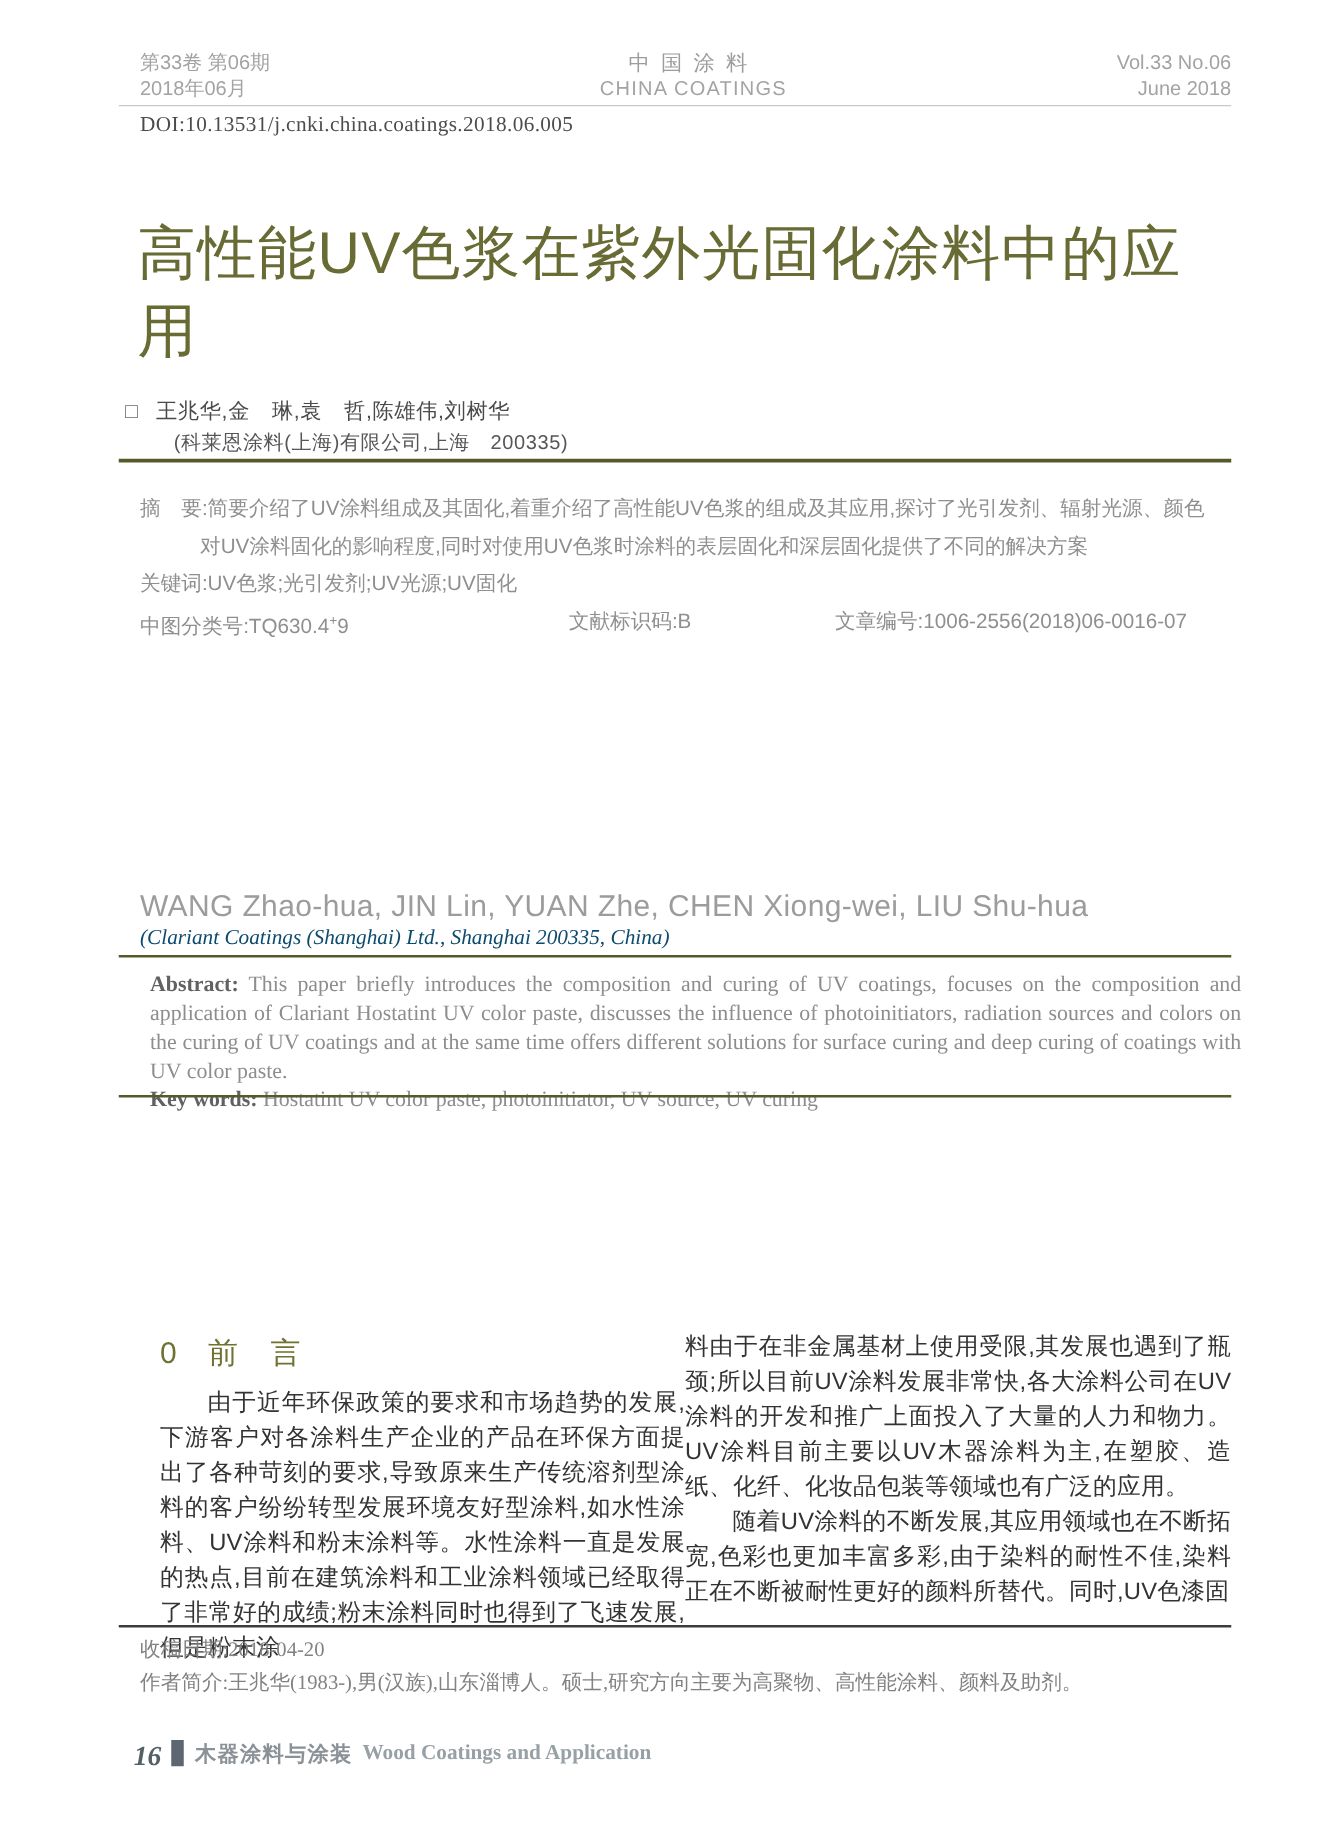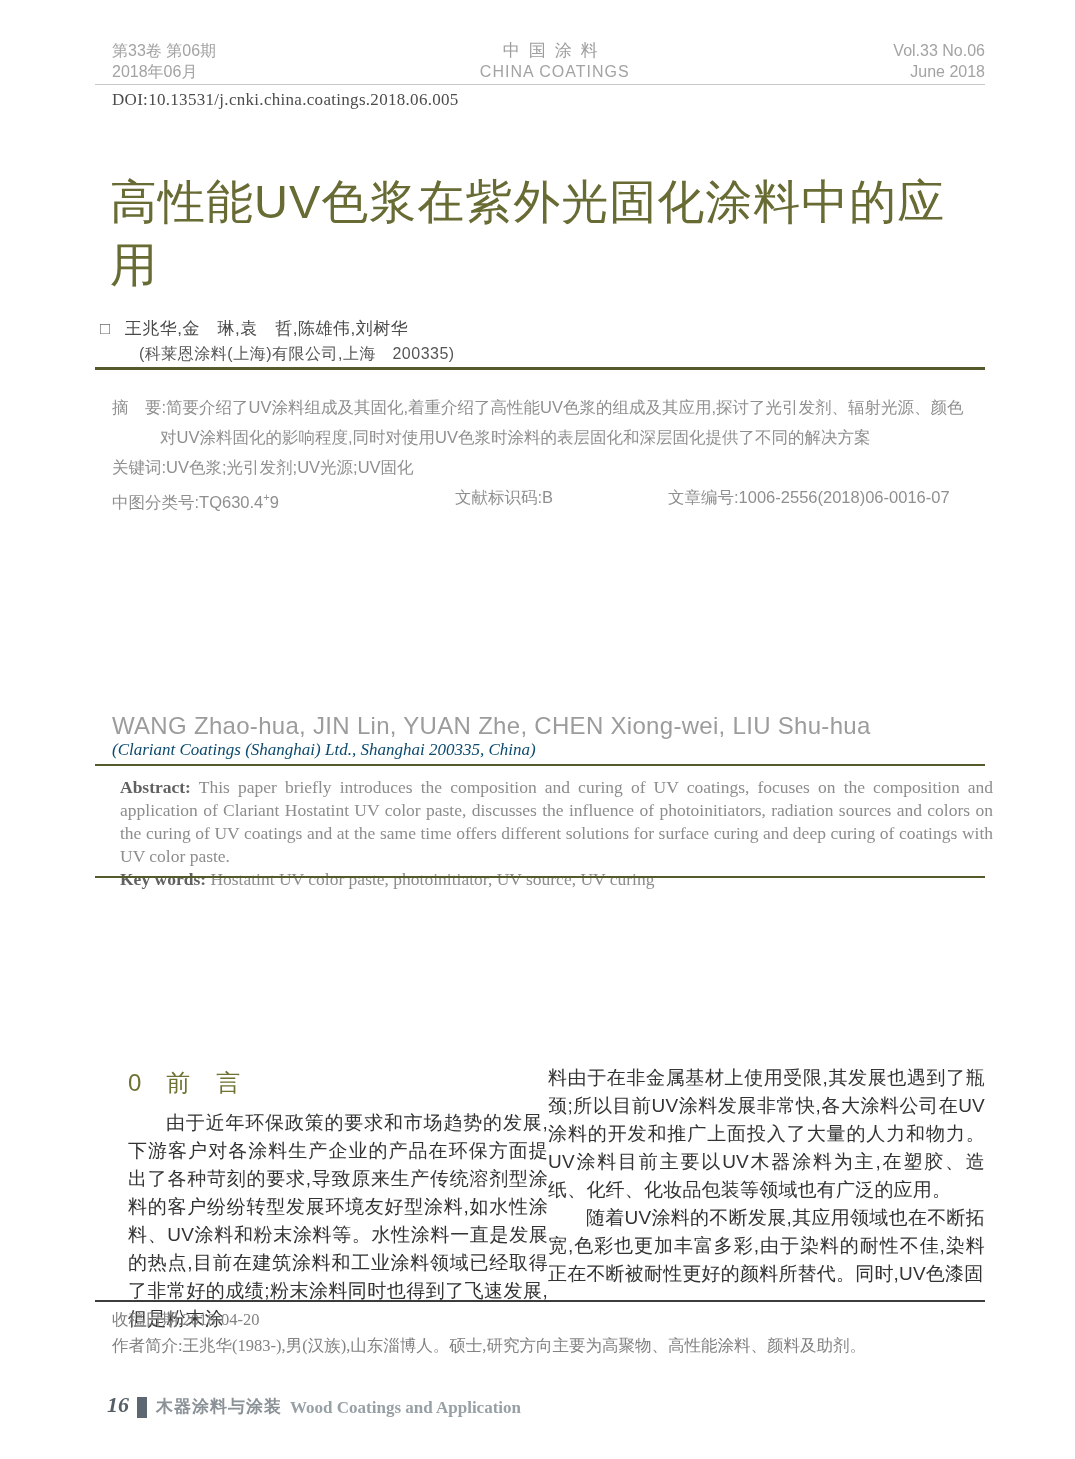--- a/index.html
+++ b/index.html
@@ -116,21 +116,21 @@
     background: #3c3c3c;
   }
   .footnote {
     position: absolute; top: 1307px; left: 112px; width: 873px;
     font-size: 16.5px; line-height: 26px; color: #828282; font-family: Liberation Serif, serif;
   }
 
   
   .page-footer {
     position: absolute; top: 1392px; left: 107px;
-    display: flex; align-items: flex-end;
+    display: flex; align-items: flex-start;
   }
   .page-number {
     font-family: "Liberation Serif", serif; font-style: italic; font-weight: bold;
     font-size: 22px; color: #555f66;
   }
   .footer-bar {
     width: 10px; height: 21px; background: #5d6772; margin: 0 9px 0 8px;
   }
   .footer-section-cn {
     font-size: 17px; font-weight: bold; color: #8a9197; letter-spacing: 1px;

